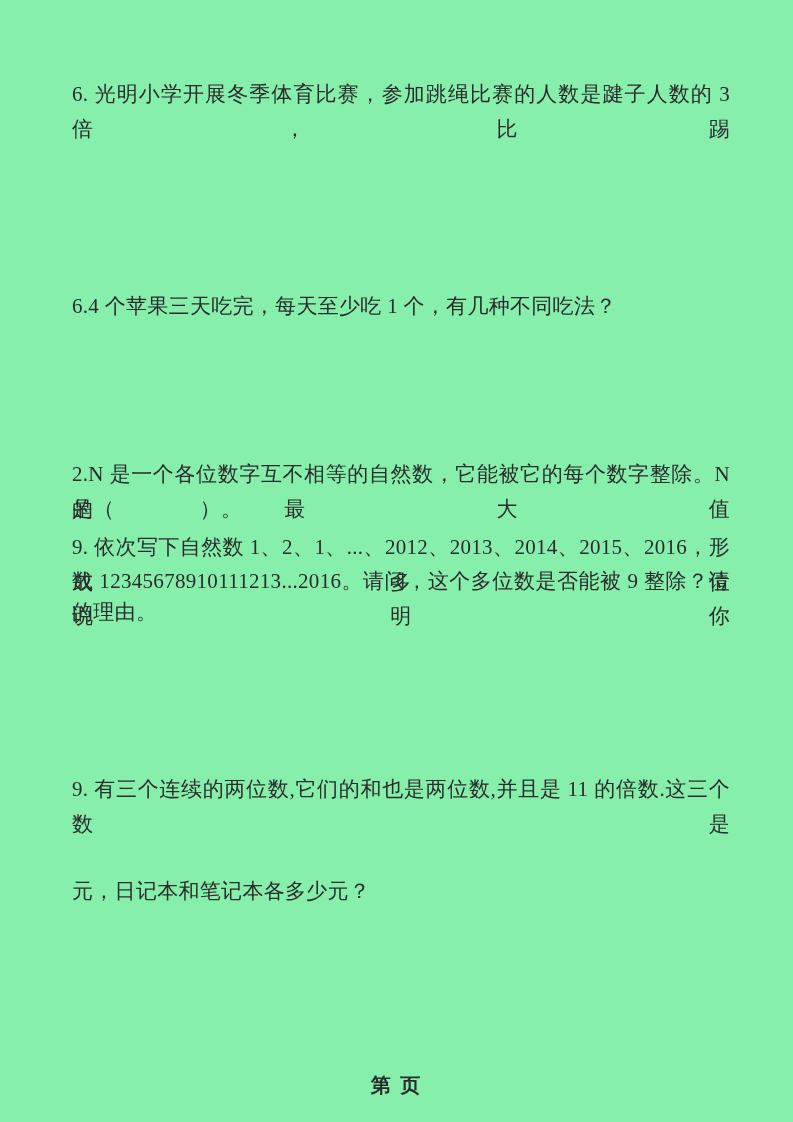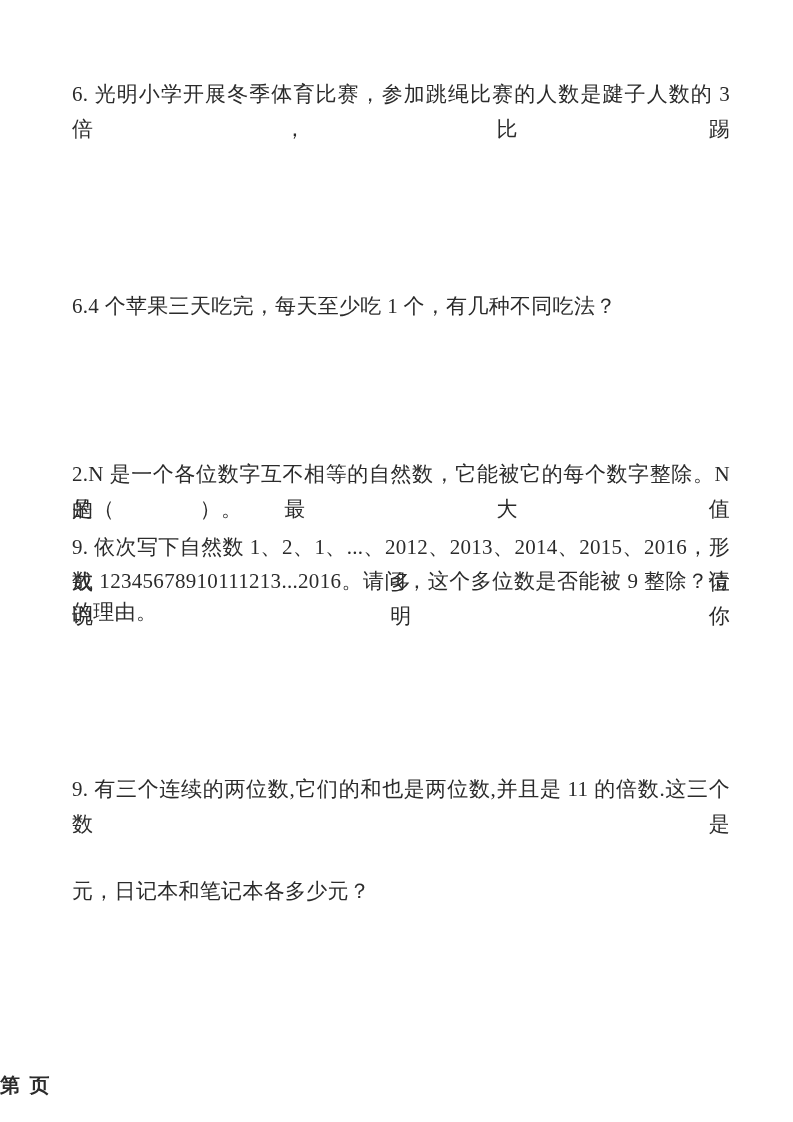--- a/index.html
+++ b/index.html
@@ -5,21 +5,21 @@
   html, body {
     margin: 0;
     padding: 0;
     background: #e8e8e8;
   }
   .page {
     position: relative;
     width: 793px;
     height: 1122px;
     margin: 0 auto;
-    background: #ffffff;
+    background: #86efac;
     overflow: hidden;
     font-family: "Liberation Serif", "DejaVu Serif", serif;
     color: #2b2b2b;
   }
   .doc-line {
     position: absolute;
     left: 72px;
     width: 658px;
     font-size: 21px;
     line-height: 35px;
@@ -29,20 +29,21 @@
   }
   .doc-line.justify {
     text-align: justify;
     text-align-last: justify;
   }
   .page-footer {
     position: absolute;
     left: 0;
     top: 1072px;
     width: 793px;
+    text-align: center;
     font-family: "Liberation Sans", "DejaVu Sans", sans-serif;
     font-weight: 700;
     font-size: 20px;
     line-height: 26px;
     color: #2b2b2b;
     letter-spacing: 2px;
   }
 </style>
 </head>
 <body>

